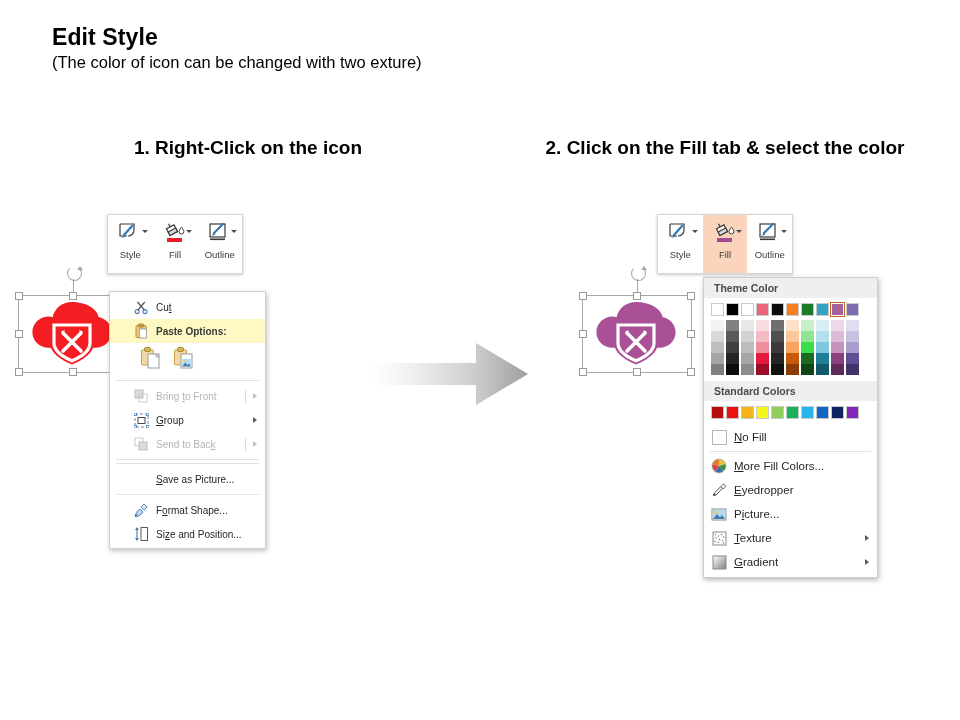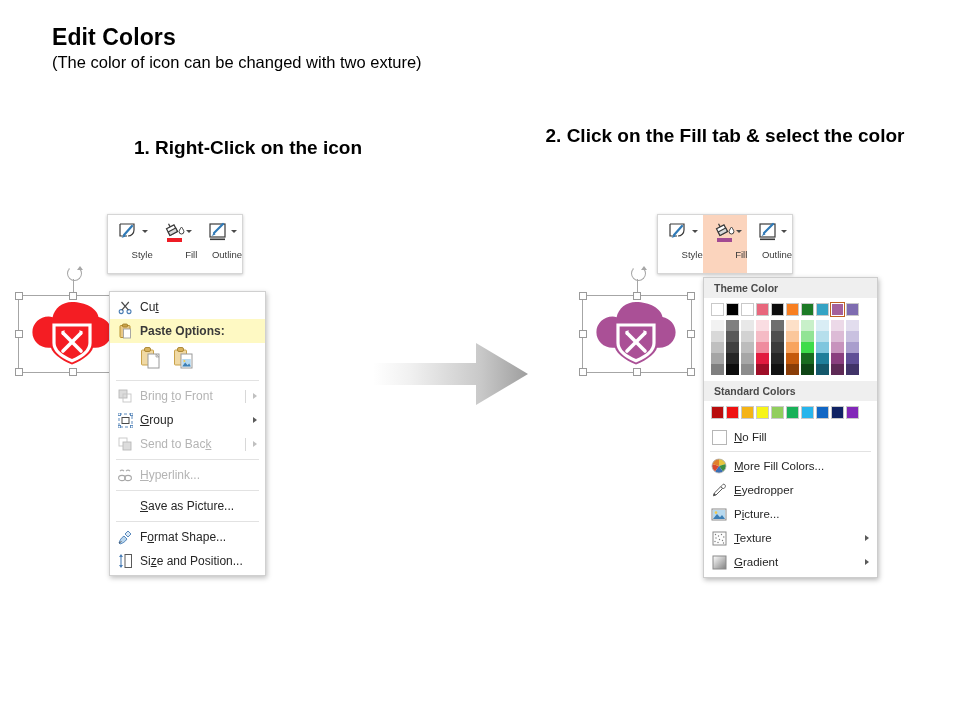--- a/index.html
+++ b/index.html
@@ -17,33 +17,33 @@
   }
   .subtitle{
     position:absolute;left:52px;top:53px;
     font-size:16.5px;font-weight:normal;color:#000;
   }
   .step-head{
     position:absolute;text-align:center;font-size:19px;font-weight:bold;color:#000;
     line-height:29px;
   }
   #step1-head{left:18px;top:133px;width:460px;}
-  #step2-head{left:495px;top:121px;width:460px;}
+  #step2-head{left:495px;top:133px;width:460px;}
 
   
   .mini-toolbar{
     position:absolute;background:#ffffff;border:1px solid #d6d6d6;
     box-shadow:0 1px 3px rgba(0,0,0,.22);
     width:134px;height:58px;
   }
   #toolbar1{left:107px;top:214px;}
   #toolbar2{left:657px;top:214px;}
   .mtb-inner{display:flex;height:100%;}
   .mtb-btn{
-    flex:1;display:flex;flex-direction:column;align-items:flex-end;justify-content:flex-start;
+    flex:1;display:flex;flex-direction:column;align-items:center;justify-content:flex-start;
     padding-top:4px;position:relative;
   }
   .mtb-btn.active{background:#fbd4bd;}
   .mtb-label{font-size:9.5px;color:#3a3a3a;margin-top:2px;line-height:11px;}
   .mtb-glyph{height:28px;display:flex;align-items:center;justify-content:center;position:relative;width:100%;}
   .caret{
     width:0;height:0;border-left:3px solid transparent;border-right:3px solid transparent;
     border-top:3.5px solid #4a4a4a;position:absolute;right:5px;top:11px;
   }
 
@@ -68,21 +68,21 @@
 
   
   .ctx-menu{
     position:absolute;left:109px;top:291px;width:155px;
     background:#ffffff;border:1px solid #d0d0d0;
     box-shadow:1px 2px 5px rgba(0,0,0,.25);
     padding:3px 0 2px 0;
   }
   .ctx-item{
     position:relative;display:flex;align-items:center;height:24px;
-    font-size:12px;color:#262626;padding-left:0;justify-content:center;
+    font-size:10px;color:#262626;padding-left:16px;justify-content:center;
   }
   .ctx-item .ico{
     width:30px;min-width:30px;height:24px;display:flex;align-items:center;justify-content:center;
   }
   .ctx-item .txt{flex:1;white-space:nowrap;}
   .ctx-item.disabled .txt{color:#b4b4b4;}
   .ctx-item.header{background:#fef9c3;font-weight:bold;color:#3a3a3a;}
   .ctx-sep{height:1px;background:#e2e2e2;margin:3px 6px 3px 6px;}
   .sub-arrow{
     width:0;height:0;border-top:3.5px solid transparent;border-bottom:3.5px solid transparent;
@@ -117,21 +117,21 @@
   .cp-item .ico{width:30px;min-width:30px;display:flex;align-items:center;justify-content:center;}
   .cp-item .txt{flex:1;white-space:nowrap;}
   .cp-sep{height:1px;background:#e2e2e2;margin:2px 6px;}
   .nofill-box{width:13px;height:13px;border:1px solid #b6b6b6;background:#fff;}
 </style>
 </head>
 <body>
 
 <div class="stage">
 
-  <div class="title">Edit Colors</div>
+  <div class="title">Edit Style</div>
   <div class="subtitle">(The color of icon can be changed with two exture)</div>
   <div class="step-head" id="step1-head">1. Right-Click on the icon</div>
   <div class="step-head" id="step2-head">2. Click on the Fill tab &amp; select the color</div>
 
   <div class="mini-toolbar" id="toolbar1">
     <div class="mtb-inner">
       <div class="mtb-btn">
         <div class="mtb-glyph">
           <svg width="26" height="24" viewBox="0 0 26 24">
             <path d="M3 3 h14 v6" fill="none" stroke="#3a3a3a" stroke-width="1.2"></path>
@@ -291,30 +291,20 @@
           <rect x="5" y="5" width="8" height="8" fill="#dcdcdc" stroke="#b8b8b8" stroke-width=".9"></rect>
         </svg>
       </span>
       <span class="txt">Send to Bac<span class="u">k</span></span>
       <span class="sub-divider"></span>
       <span class="sub-arrow dim"></span>
     </div>
 
     <div class="ctx-sep"></div>
 
-    <div class="ctx-item disabled">
-      <span class="ico">
-        <svg width="16" height="15" viewBox="0 0 16 15">
-          <path d="M3 3 a3 3 0 0 1 4 0 M9 3 a3 3 0 0 1 4 0" fill="none" stroke="#b0b0b0" stroke-width="1.1"></path>
-          <ellipse cx="5" cy="10" rx="3.4" ry="2.6" fill="none" stroke="#a8a8a8" stroke-width="1.1"></ellipse>
-          <ellipse cx="11" cy="10" rx="3.4" ry="2.6" fill="none" stroke="#a8a8a8" stroke-width="1.1"></ellipse>
-        </svg>
-      </span>
-      <span class="txt"><span class="u">H</span>yperlink...</span>
-    </div>
 
     <div class="ctx-sep"></div>
 
     <div class="ctx-item">
       <span class="ico"></span>
       <span class="txt"><span class="u">S</span>ave as Picture...</span>
     </div>
 
     <div class="ctx-sep"></div>
 

